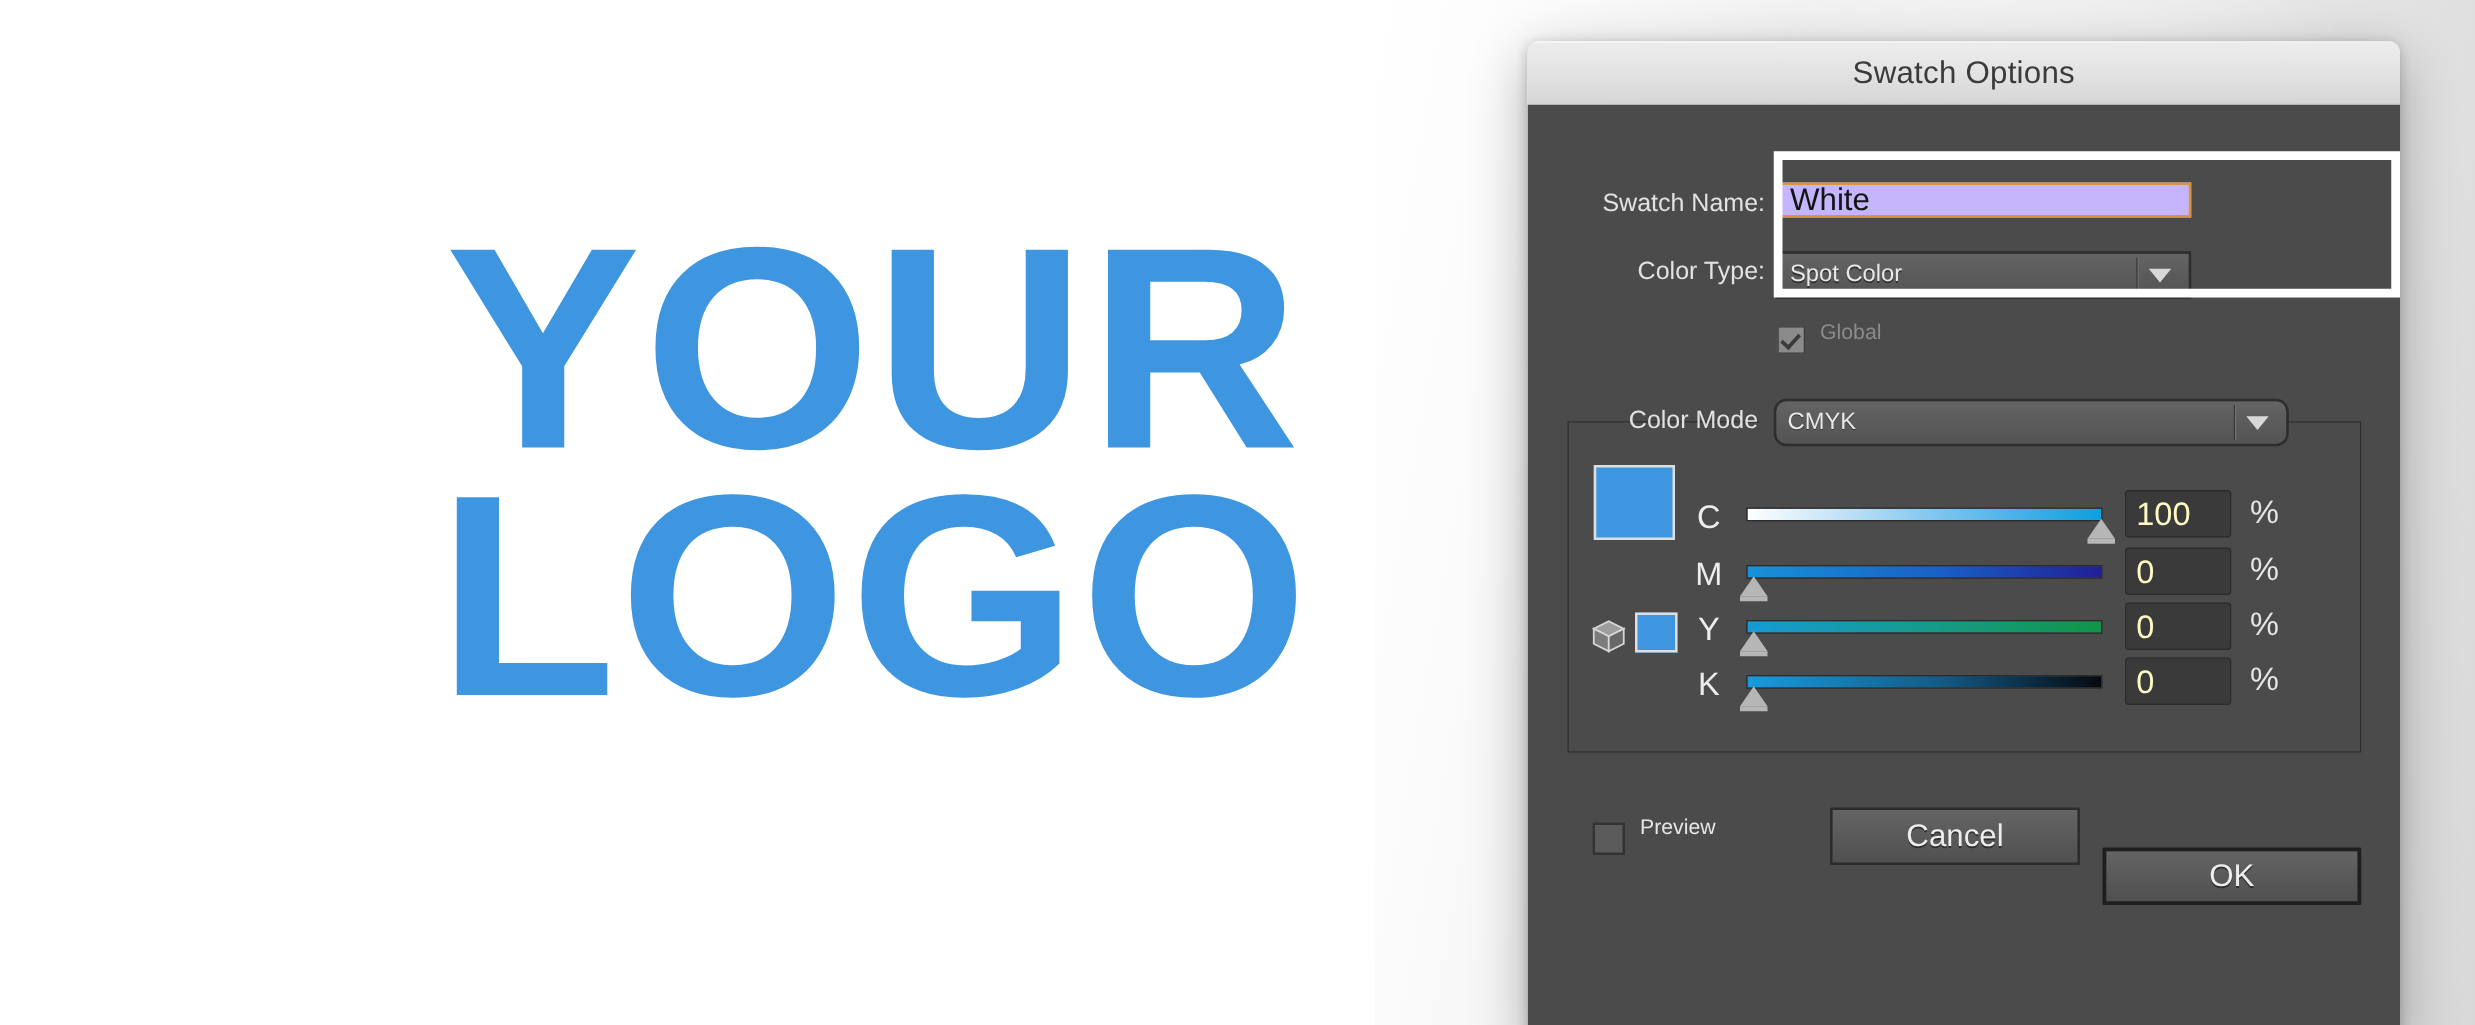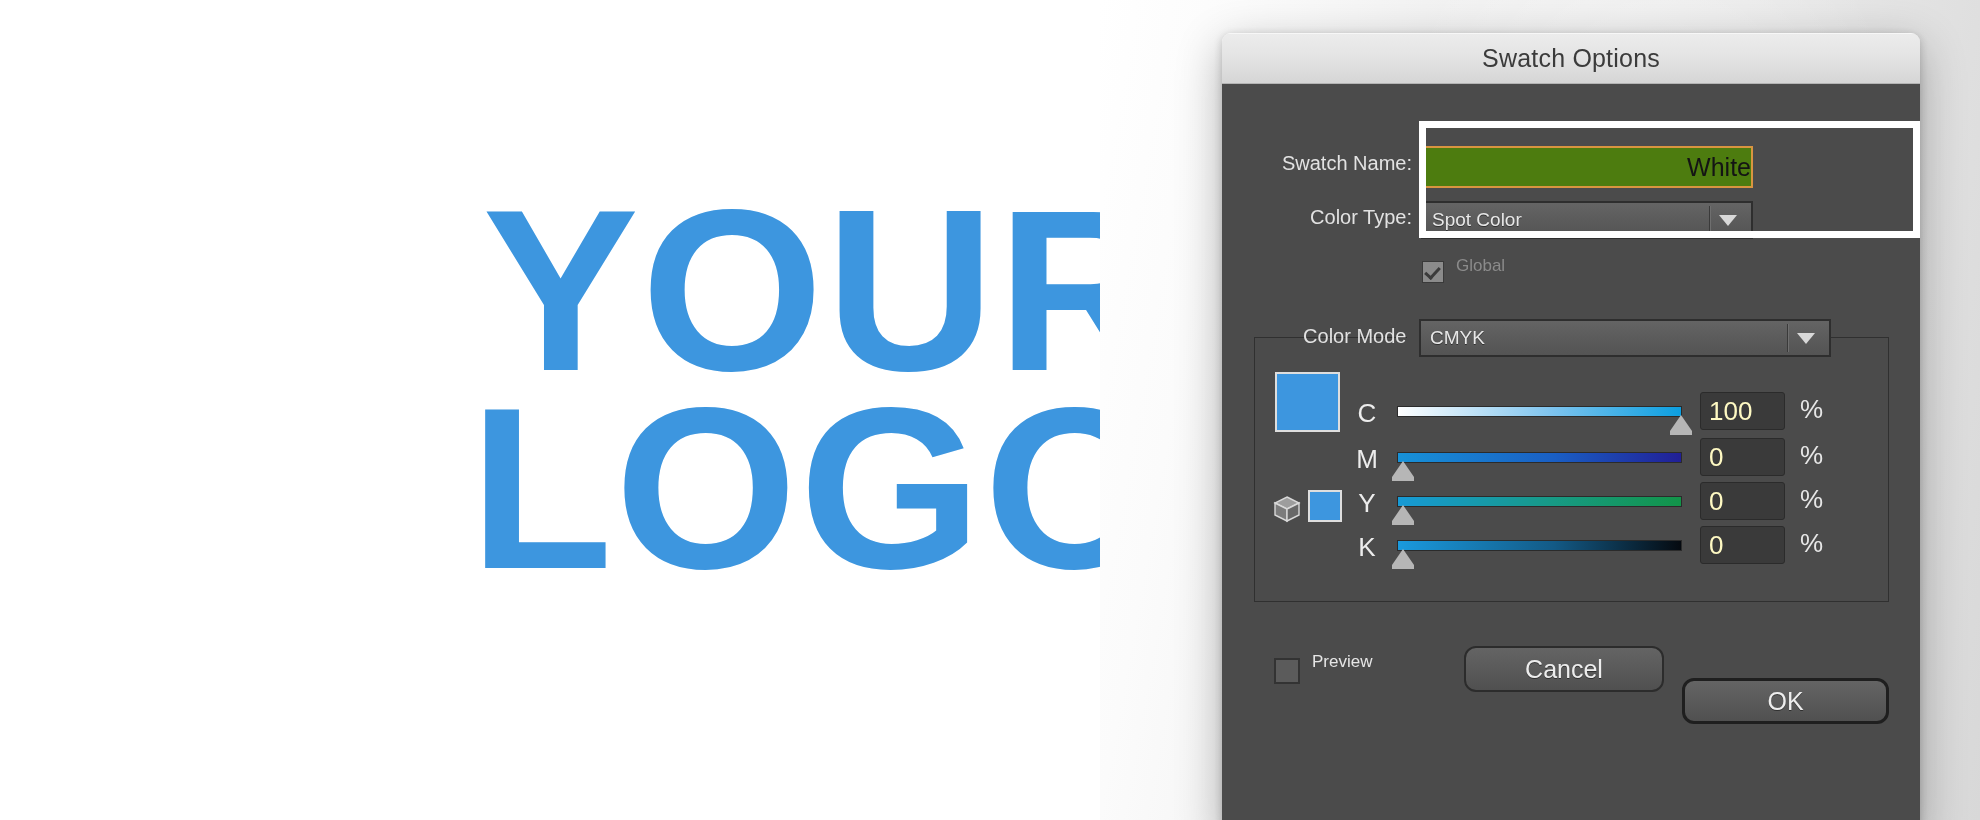--- a/index.html
+++ b/index.html
@@ -19,23 +19,23 @@
   
   .canvas {
     position: absolute;
     left: 0; top: 0;
     width: 1160px; height: 820px;
     background: #ffffff;
   }
   .logo-wrap {
     position: absolute;
     left: 230px;
-    top: 192px;
+    top: 180px;
     width: 920px;
-    text-align: right;
+    text-align: center;
   }
   .logo-line {
     color: #3d96df;
     font-family: "Liberation Sans", sans-serif;
     font-weight: bold;
     font-size: 230px;
     line-height: 0.86;
     letter-spacing: 2px;
     transform: scaleX(1.02);
     transform-origin: left center;
@@ -102,27 +102,26 @@
     color: #e2e2e2;
     font-size: 20px;
     text-align: right;
     white-space: nowrap;
   }
 
   
   .name-field {
     position: absolute;
     left: 199px; top: 62px;
-    width: 332px; height: 42px;
-    background: #4d7c0f;
+    width: 332px; height: 28px;
+    background: #c4b5fd;
     border: 2px solid #d99540;
     box-sizing: border-box;
     display: flex;
     align-items: center;
-    justify-content: flex-end;
   }
   .name-field span {
     color: #141414;
     font-size: 25px;
     padding-left: 9px;
   }
 
   
   .select {
     position: absolute;
@@ -279,21 +278,21 @@
     color: #e6e6e6;
     font-size: 26px;
   }
 
   
   .btn {
     position: absolute;
     height: 46px;
     background: linear-gradient(180deg, #646464 0%, #5a5a5a 50%, #505050 100%);
     border: 2px solid #2c2c2c;
-    border-radius: 12px;
+    border-radius: 1px;
     box-sizing: border-box;
     display: flex;
     align-items: center;
     justify-content: center;
     color: #ededed;
     font-size: 25px;
     text-shadow: 0 1px 0 rgba(0,0,0,0.45);
   }
   .btn.primary {
     border: 3px solid #1f1f1f;
@@ -334,21 +333,21 @@
       </div>
 
       <div class="highlight-box"></div>
 
       <div class="cb checked" style="left:200px; top:177px;"></div>
       <div class="cb-label" style="left:234px; top:172px; color:#8b8b8b;">Global</div>
 
       <div class="group-box"></div>
       <div class="group-gap"></div>
       <div class="row-label" style="left:10px; top:241px; width:180px;">Color Mode:</div>
-      <div class="select" style="left:197px; top:235px; width:412px; z-index:3;">
+      <div class="select" style="left:197px; top:235px; width:412px; z-index:3;border-radius:10px;">
         <span class="sel-text">CMYK</span>
         <span class="sel-sep"></span>
         <span class="sel-arrow"></span>
       </div>
 
       <div class="swatch-big"></div>
       <div class="cube-icon">
         <svg width="30" height="30" viewBox="0 0 30 30">
           <polygon points="15,3 27,9 15,15 3,9" fill="#9d9d9d" stroke="#d8d8d8" stroke-width="1.4"></polygon>
           <polygon points="3,9 15,15 15,27 3,21" fill="#7c7c7c" stroke="#d8d8d8" stroke-width="1.4"></polygon>

